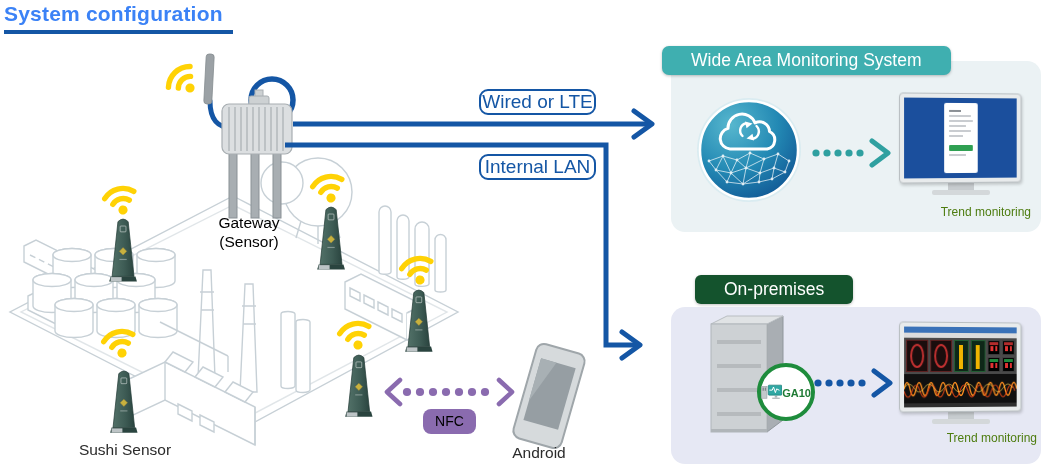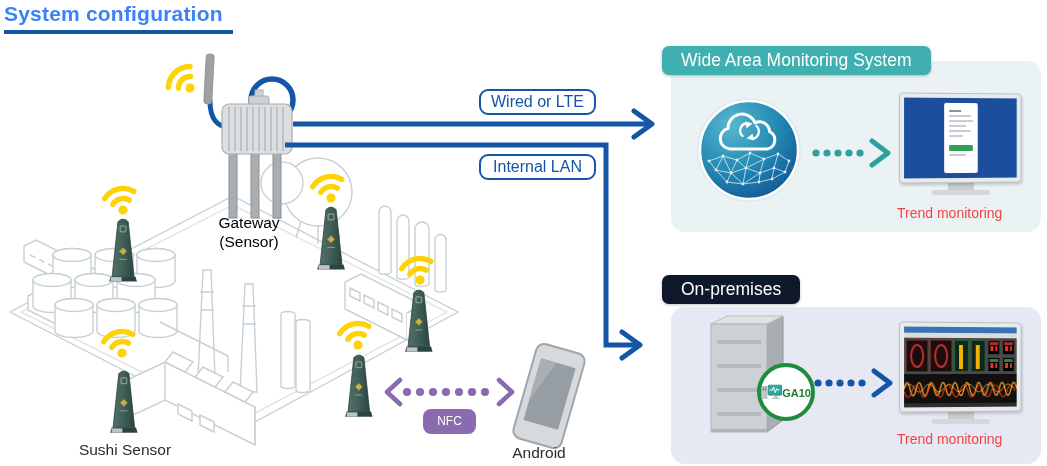--- a/index.html
+++ b/index.html
@@ -6,40 +6,40 @@
   body{font-family:"Liberation Sans",sans-serif;}
   #stage{position:relative;width:1047px;height:466px;background:#ffffff;overflow:hidden;}
 
   #title{position:absolute;left:4px;top:2px;z-index:6;display:inline-block;
          font-size:21px;font-weight:bold;color:#3b82f6;letter-spacing:.2px;
          padding:0 10px 4px 0;border-bottom:4px solid #1456a5;}
 
   #scene{position:absolute;left:0;top:0;z-index:2;}
 
   .pill{position:absolute;z-index:4;box-sizing:border-box;border:2px solid #1456a5;border-radius:9px;
-        background:#fff;color:#1456a5;font-size:16px;font-weight:500;text-align:center;line-height:22px;}
+        background:#fff;color:#1456a5;font-size:19px;font-weight:500;text-align:center;line-height:22px;}
   #badge-wired{left:479px;top:89px;width:117px;height:26px;}
   #badge-lan{left:479px;top:154px;width:117px;height:26px;}
 
   #gateway-label{position:absolute;left:194px;top:213px;width:110px;z-index:4;text-align:center;
                  font-size:15.5px;color:#000000;line-height:19px;}
   #sushi-label{position:absolute;left:58px;top:441px;width:134px;z-index:4;text-align:center;font-size:15.5px;color:#2b2b2b;}
   #android-label{position:absolute;left:497px;top:444px;width:84px;z-index:4;text-align:center;font-size:15.5px;color:#2b2b2b;}
   #nfc-badge{position:absolute;left:423px;top:409px;width:53px;height:25px;z-index:4;background:#8A6BAF;
-             border-radius:8px;color:#ffffff;font-size:12px;text-align:center;line-height:25px;}
+             border-radius:8px;color:#000000;font-size:14px;text-align:center;line-height:25px;}
 
   .panel{position:absolute;z-index:1;border-radius:14px;}
   #panel-wide-bg{left:671px;top:61px;width:370px;height:171px;background:#EBF2F4;}
   #panel-onprem-bg{left:671px;top:307px;width:370px;height:157px;background:#E6E8F4;}
-  .tab{position:absolute;z-index:5;color:#fff;font-size:17.5px;border-radius:7px;padding:4px 19px;
+  .tab{position:absolute;z-index:5;color:#fff;font-size:17.5px;border-radius:7px;padding:4px 29px;
        box-shadow:0 1px 3px rgba(0,0,0,.25);white-space:nowrap;text-align:right;}
   #tab-wide{left:662px;top:46px;background:#3FAFB0;}
-  #tab-onprem{left:662px;top:275px;background:#0f172a;}
-
-  .caption{position:absolute;z-index:5;font-size:14px;color:#ef4444;text-align:left;}
+  #tab-onprem{left:695px;top:275px;background:#14532d;border-radius:6px;}
+
+  .caption{position:absolute;z-index:5;font-size:12px;color:#4d7c0f;text-align:right;}
   #cap-wide{left:897px;top:205px;width:134px;}
   #cap-server{left:777px;top:431px;width:80px;margin-top:48px;}
   #cap-onprem{left:897px;top:431px;width:140px;}
 
   #cloud-icon{position:absolute;left:696px;top:97px;z-index:3;}
   #arrow-teal{position:absolute;left:810px;top:138px;z-index:3;}
   #arrow-blue{position:absolute;left:812px;top:368px;z-index:3;}
   #server-icon{position:absolute;left:703px;top:314px;z-index:3;}
 
   #ga10{position:absolute;left:757px;top:363px;width:58px;height:58px;z-index:4;border-radius:50%;

